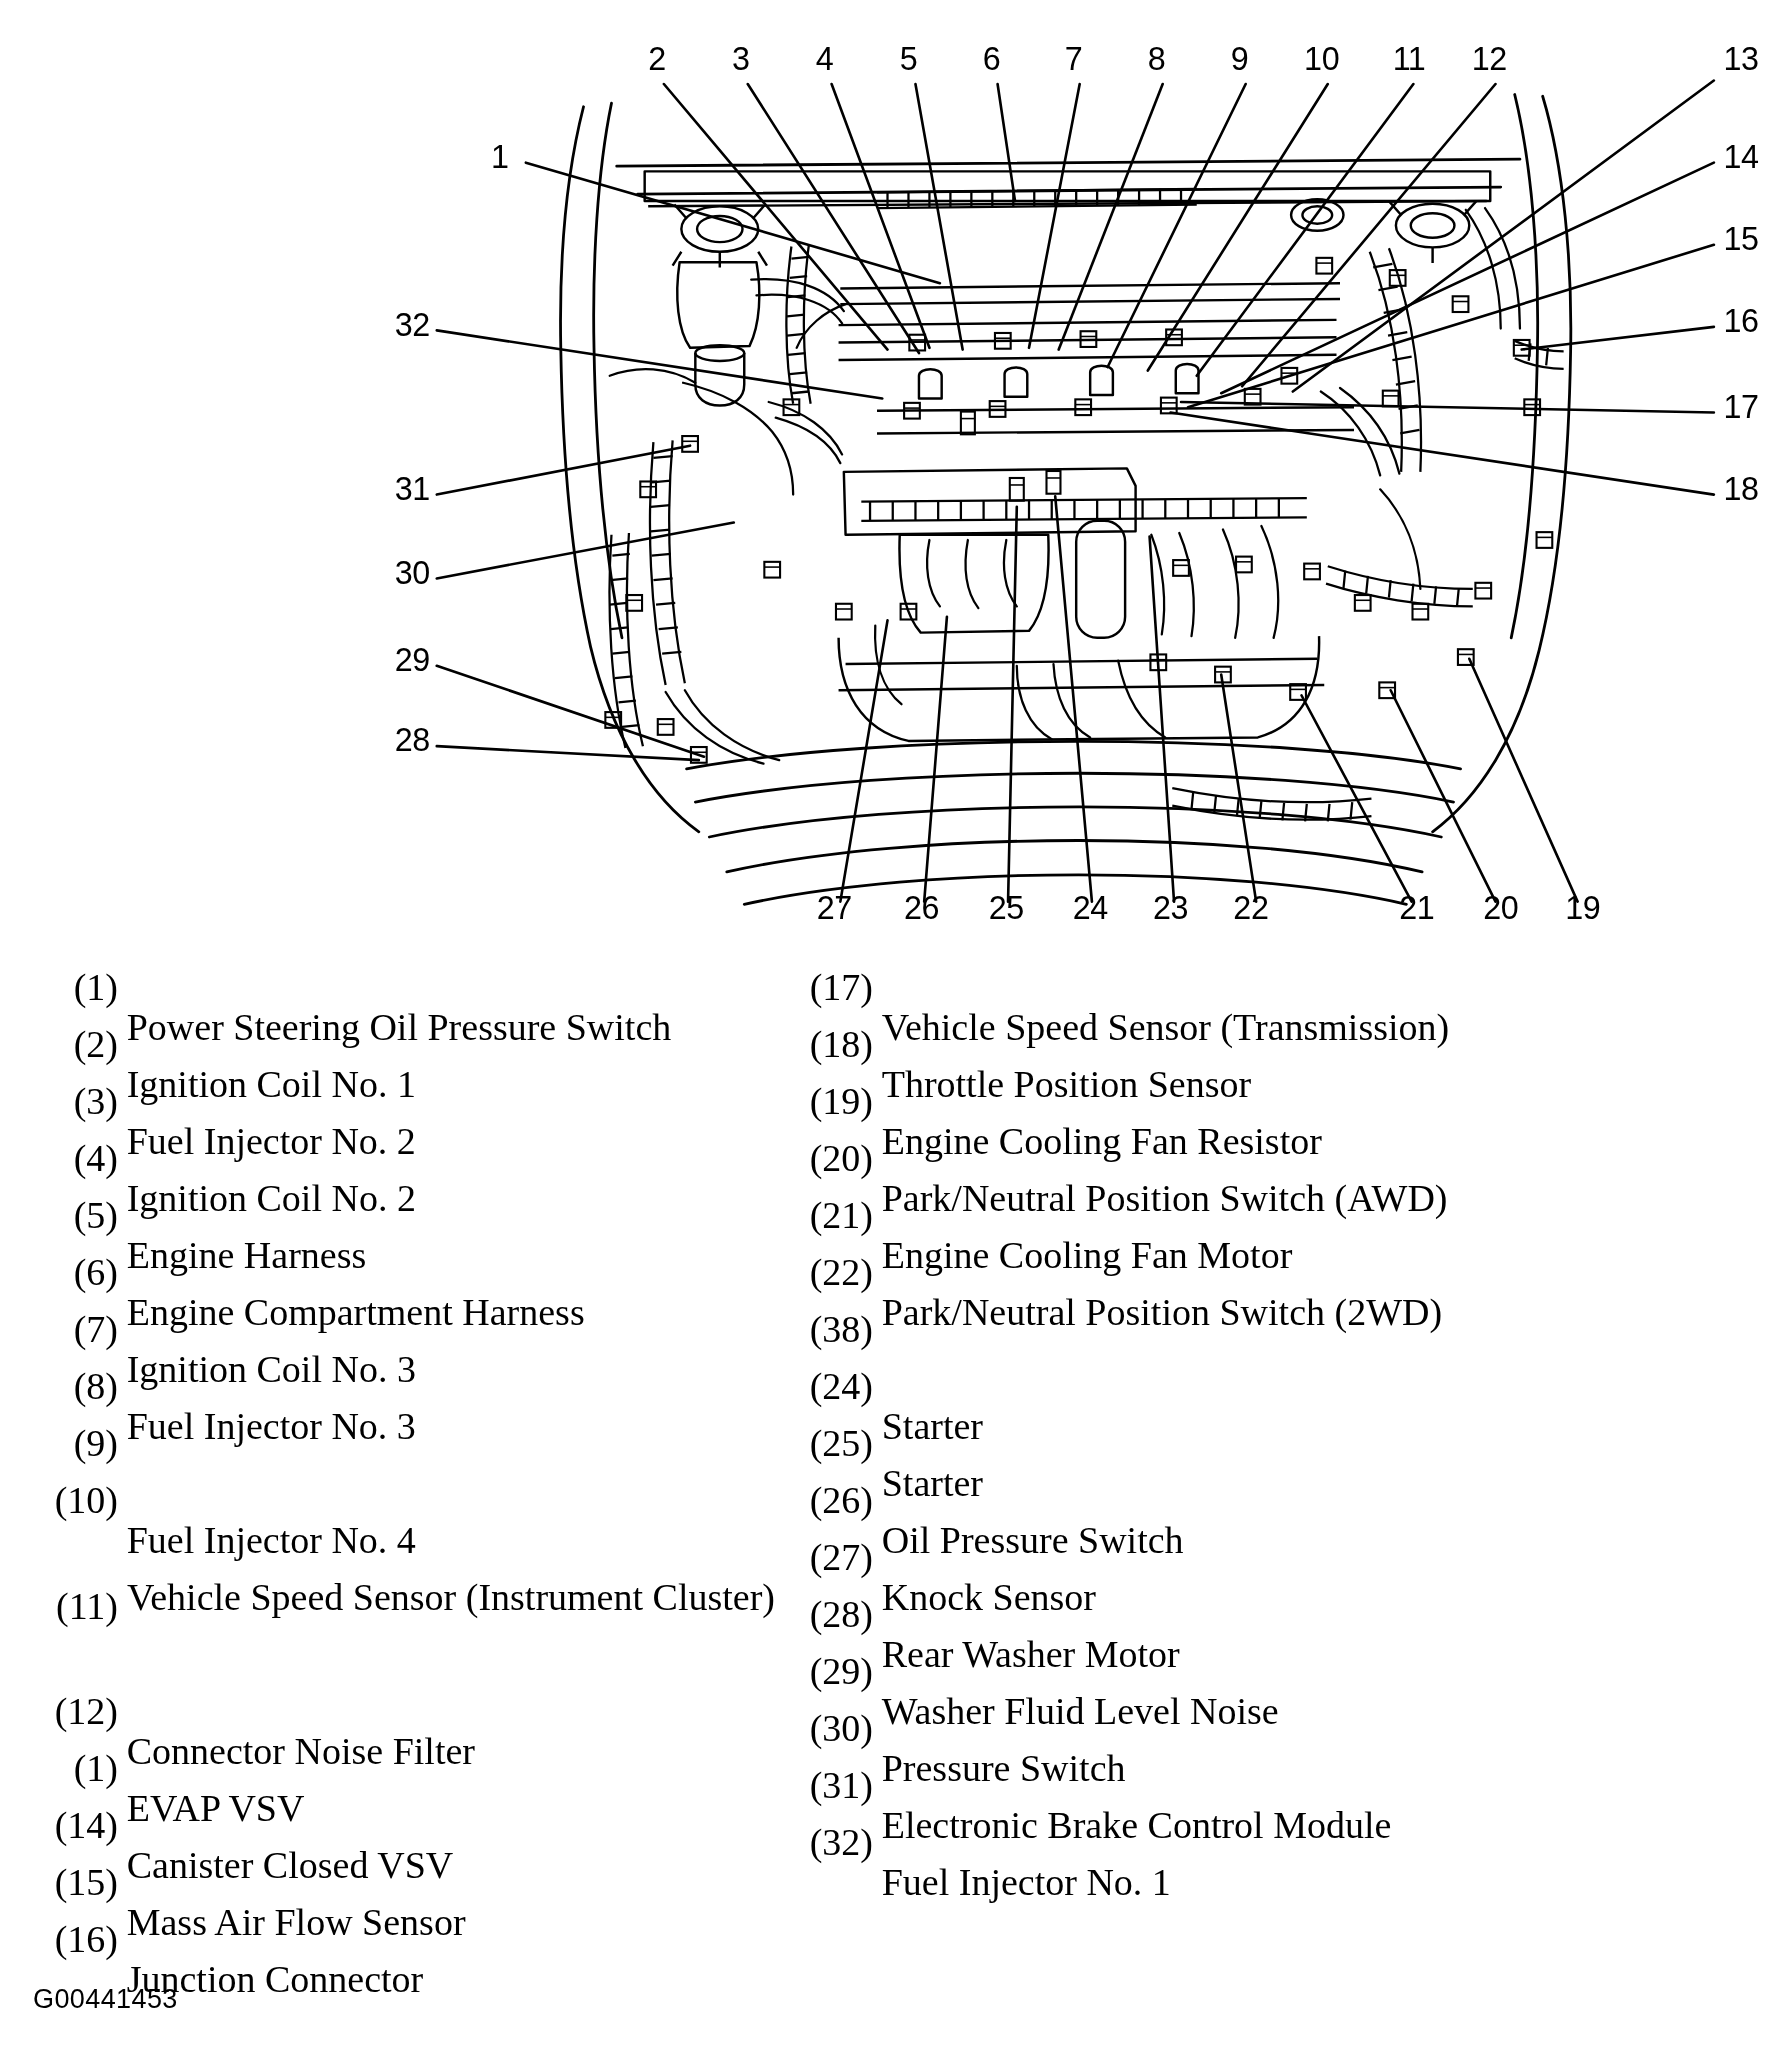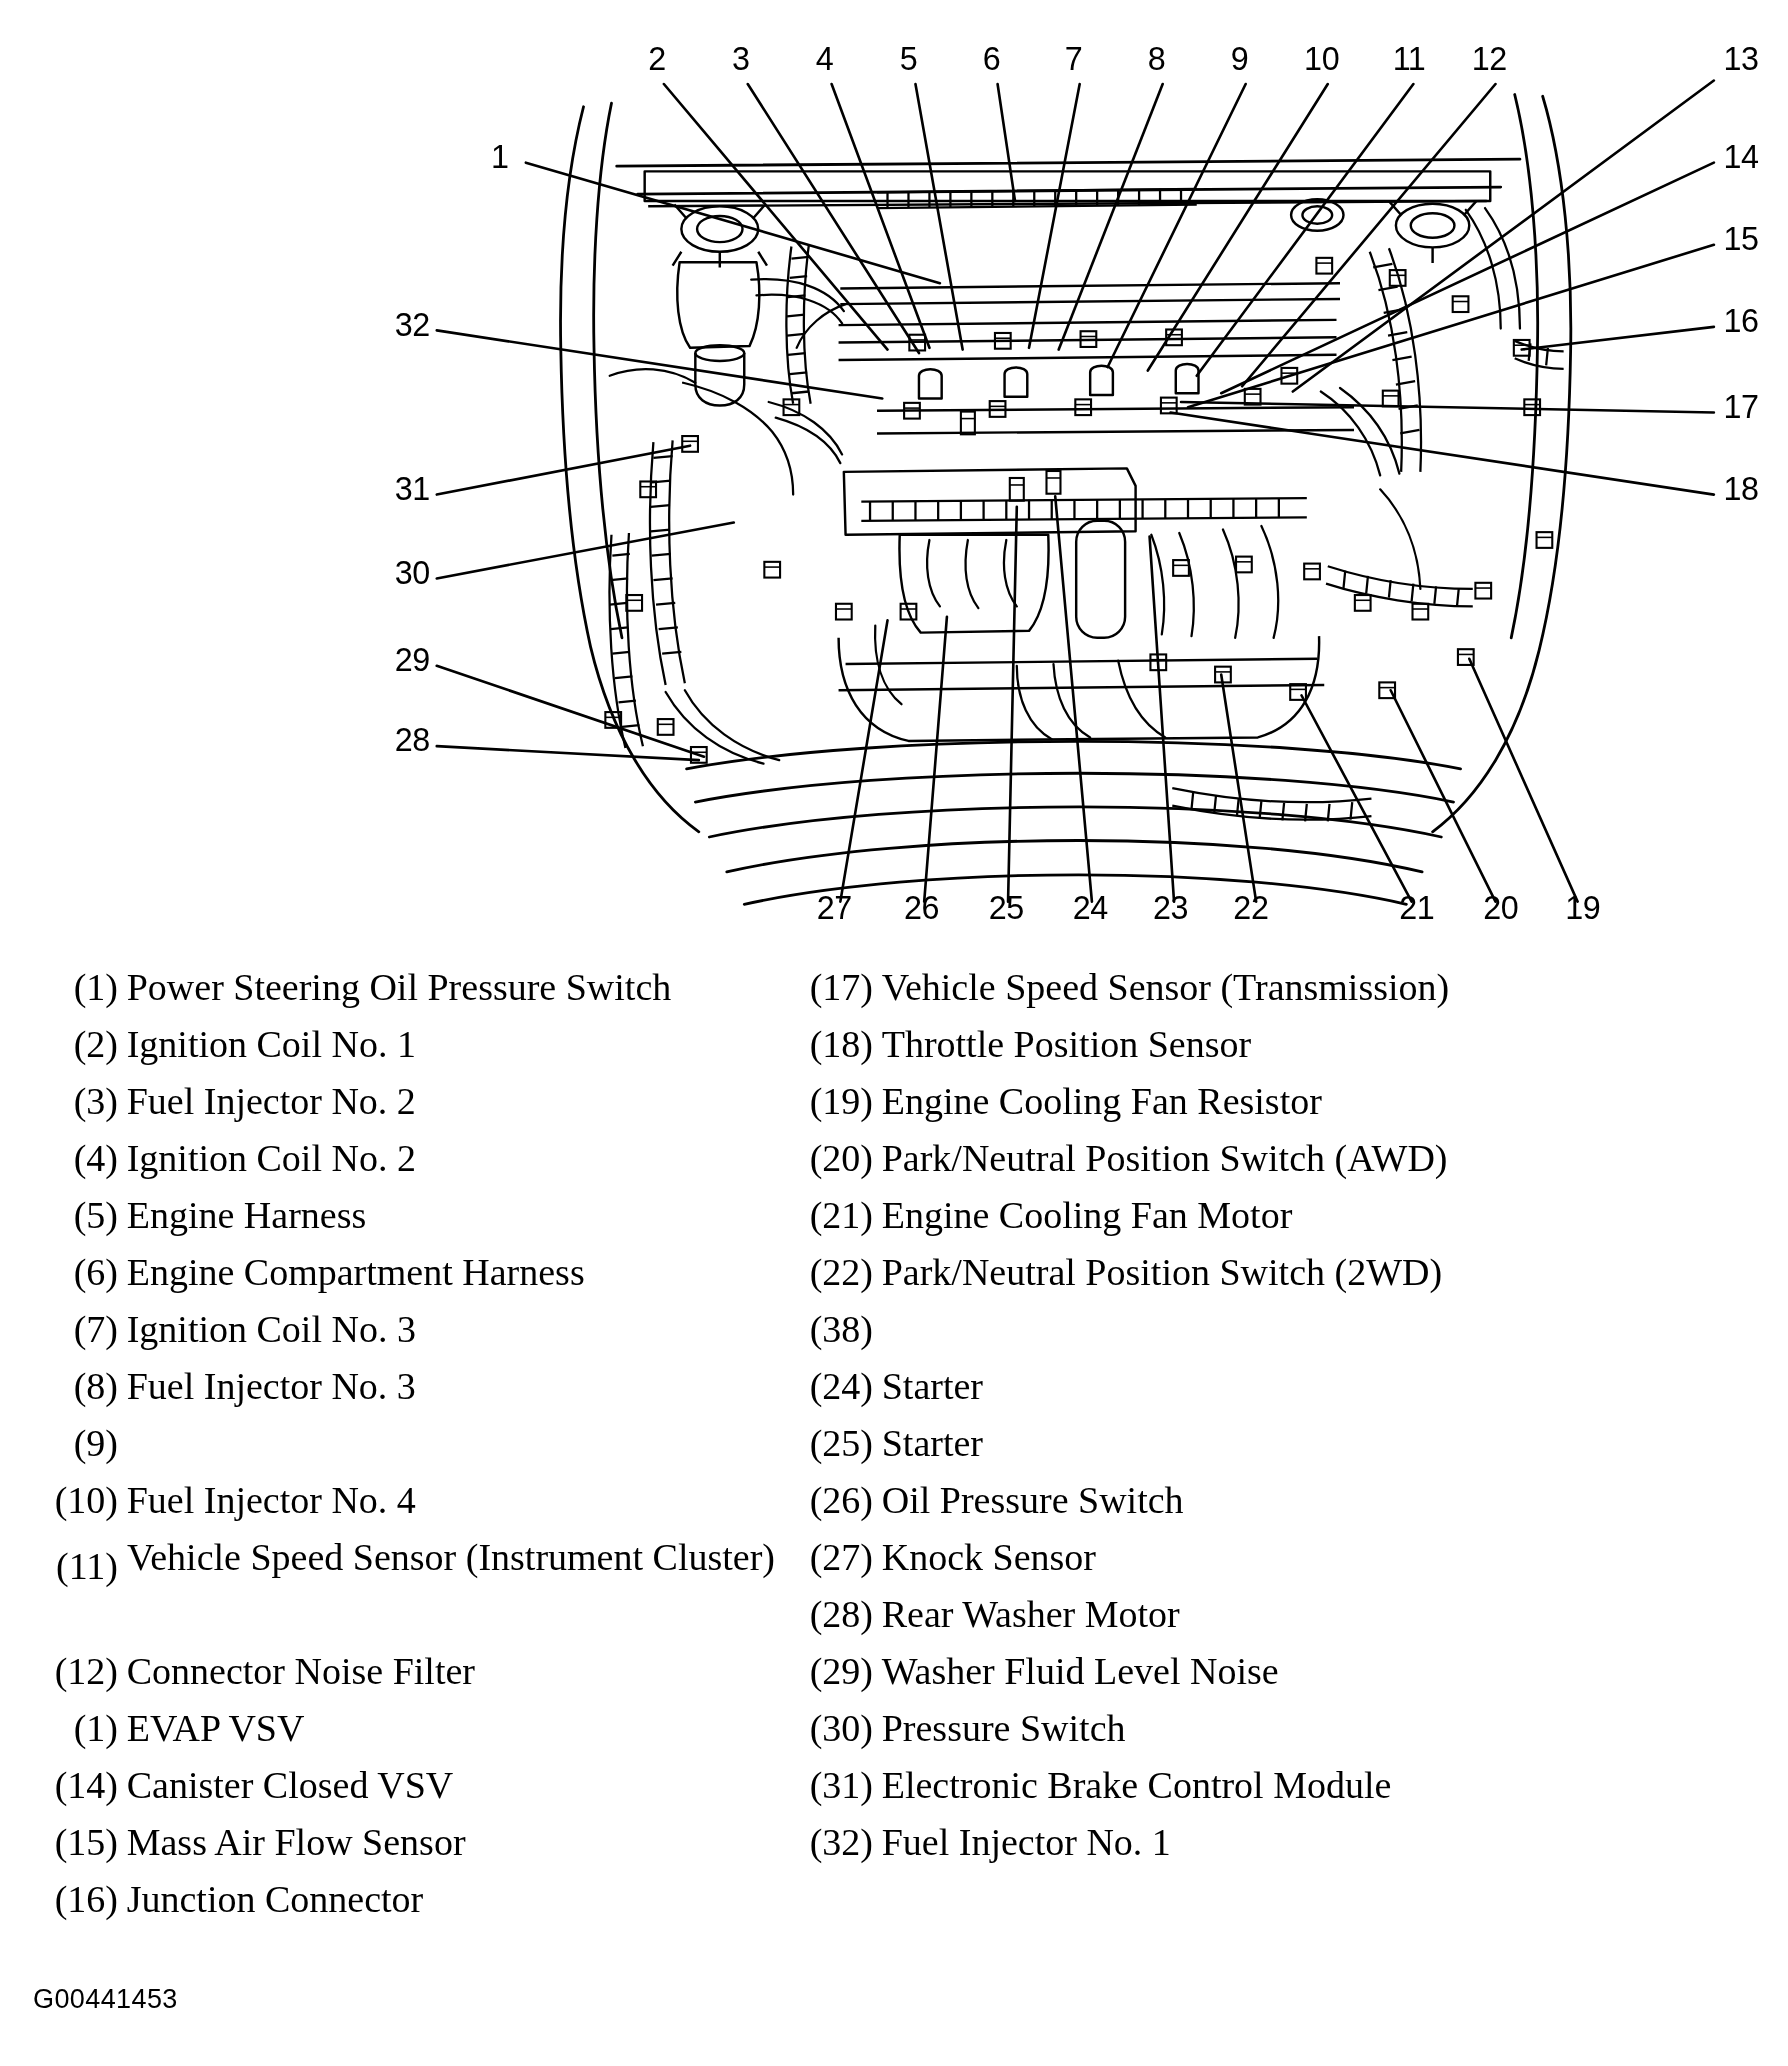--- a/index.html
+++ b/index.html
@@ -75,20 +75,21 @@
     display: inline-block;
     width: 80px;
     text-align: right;
     flex: none;
     font-size: 38px;
   }
   .legend-label {
     display: inline-block;
     margin-left: 8.7px;
     font-size: 38px;
+    margin-top: 40px;
   }
   .legend-item.two-line .legend-num {
     float: left;
     margin-top: 9px;
   }
   .legend-item.two-line .legend-label {
     display: block;
     margin-left: 89px;
     white-space: normal;
     max-width: 681px;

